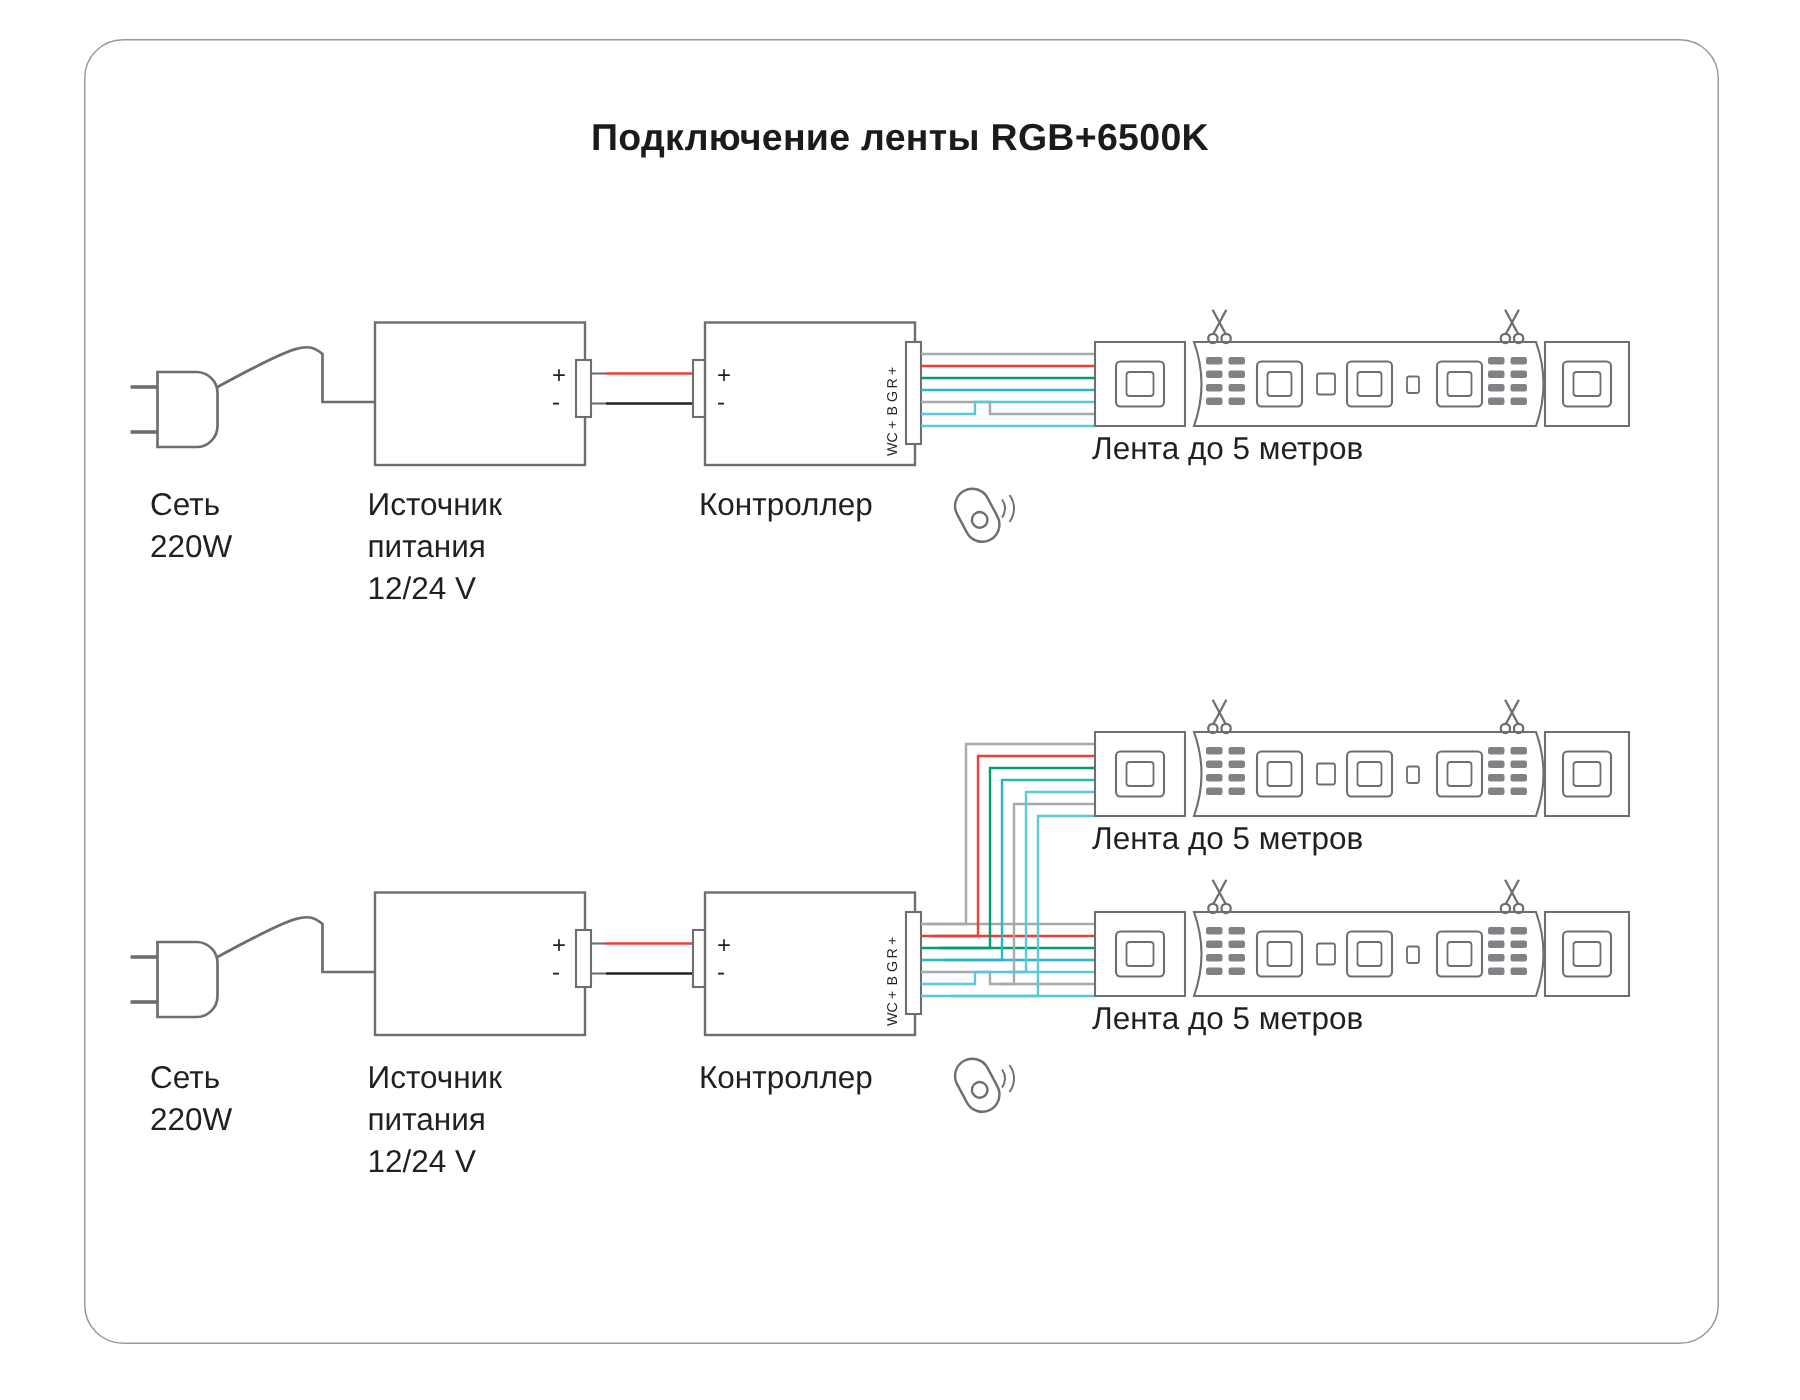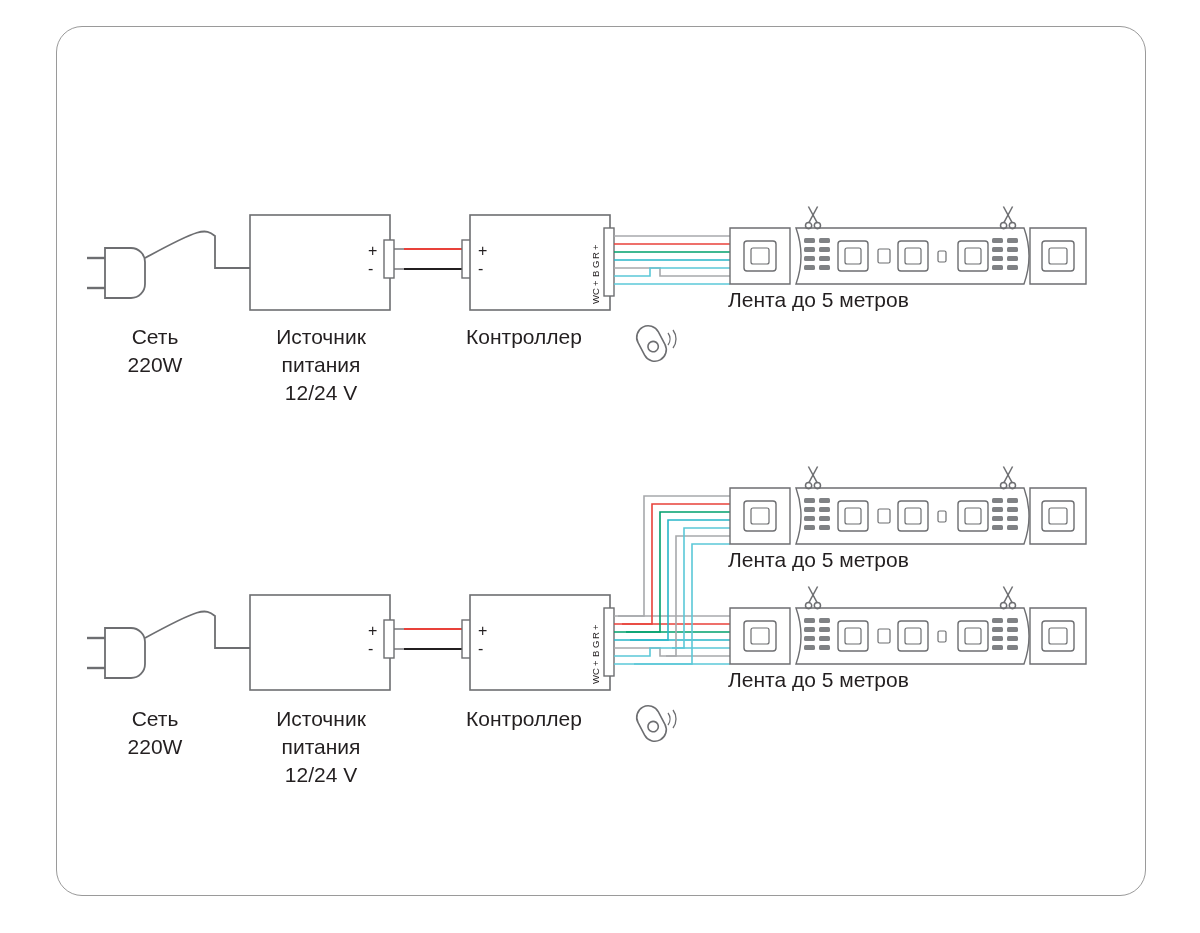--- a/index.html
+++ b/index.html
@@ -48,38 +48,39 @@
     width: 1200px;
     height: 933px;
   }
   .lbl {
     position: absolute;
     font-size: 21px;
     color: #231f20;
     white-space: nowrap;
     line-height: 1.42;
   }
-  .lbl.center { text-align: center; }
+  .lbl.center { text-align: left; }
   .pinlbl {
     position: absolute;
     font-size: 9.5px;
     color: #231f20;
     white-space: nowrap;
     transform: rotate(-90deg);
     transform-origin: left top;
     letter-spacing: 0.5px;
   }
 </style>
 </head>
 <body>
 
 <div class="page">
 
   <div class="frame"></div>
 
+  <div class="title">Подключение ленты RGB+6500K</div>
 
   <svg class="diagram" viewBox="0 0 1200 933" xmlns="http://www.w3.org/2000/svg">
     <defs>
       <g id="plug-icon">
 
         <path d="M0,0 h26 a14,14 0 0 1 14,14 v22 a14,14 0 0 1 -14,14 h-26 z" fill="none" stroke="#6d6e71" stroke-width="1.8"></path>
         <line x1="0" y1="10" x2="-18" y2="10" stroke="#6d6e71" stroke-width="2.4"></line>
         <line x1="0" y1="40" x2="-18" y2="40" stroke="#6d6e71" stroke-width="2.4"></line>
       </g>
       <g id="scissors-icon">

